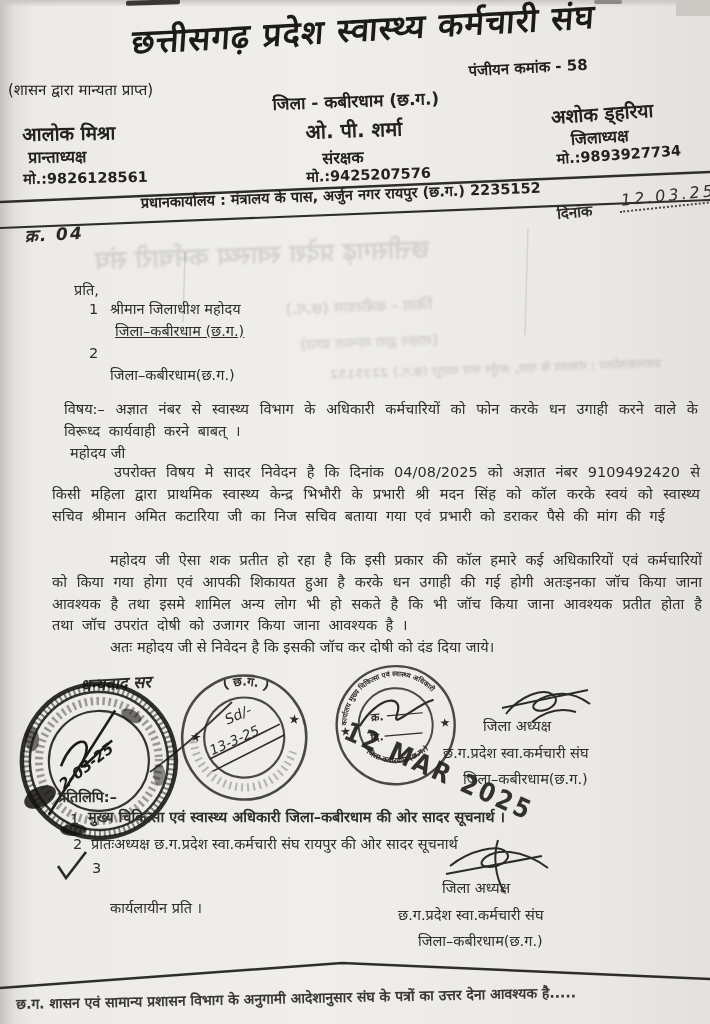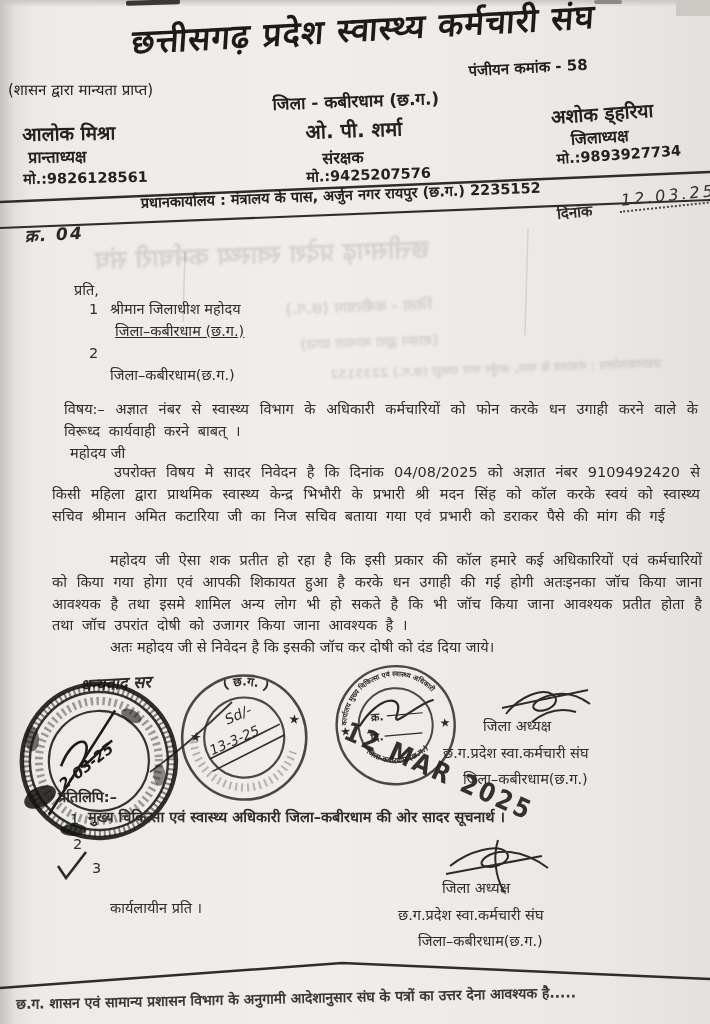--- a/index.html
+++ b/index.html
@@ -167,20 +167,21 @@
     </g>
   </svg>
   <div class="abs pr" style="left:483px;top:716px;">जिला अध्यक्ष</div>
   <div class="abs pr" style="left:443px;top:743px;">छ.ग.प्रदेश स्वा.कर्मचारी संघ</div>
   <div class="abs pr" style="left:463px;top:769px;">जिला–कबीरधाम(छ.ग.)</div>
 
   <div class="abs pr b" style="left:58px;top:787px;">प्रतिलिपि:–</div>
   <div class="abs pr" style="left:70px;top:809px;">1</div>
   <div class="abs pr" style="left:88px;top:807px;width:560px;font-weight:bold;">मुख्य चिकित्सा एवं स्वास्थ्य अधिकारी जिला–कबीरधाम की ओर सादर सूचनार्थ ।</div>
   <div class="abs pr" style="left:73px;top:834px;">2</div>
+  <div class="abs pr" style="left:91px;top:834px;width:560px;">प्रातःअध्यक्ष छ.ग.प्रदेश स्वा.कर्मचारी संघ रायपुर की ओर सादर सूचनार्थ</div>
   <div class="abs pr" style="left:92px;top:858px;">3</div>
   <div class="abs pr" style="left:110px;top:898px;width:300px;">कार्यलायीन प्रति ।</div>
   <svg class="abs" style="left:56px;top:850px;" width="32" height="30" viewBox="0 0 32 30">
     <path d="M2,16 L10,28 L30,2" fill="none" stroke="#2b2a28" stroke-width="2.6"></path>
   </svg>
 
   <svg class="abs" style="left:440px;top:838px;" width="120" height="56" viewBox="0 0 120 56">
     <g fill="none" stroke="#2b2a28" stroke-width="2">
       <path d="M10,28 C30,12 58,6 66,14 C74,22 56,32 44,28 C36,25 48,12 70,14 C88,16 100,24 108,30"></path>
       <path d="M58,2 C53,18 55,38 64,54"></path>

